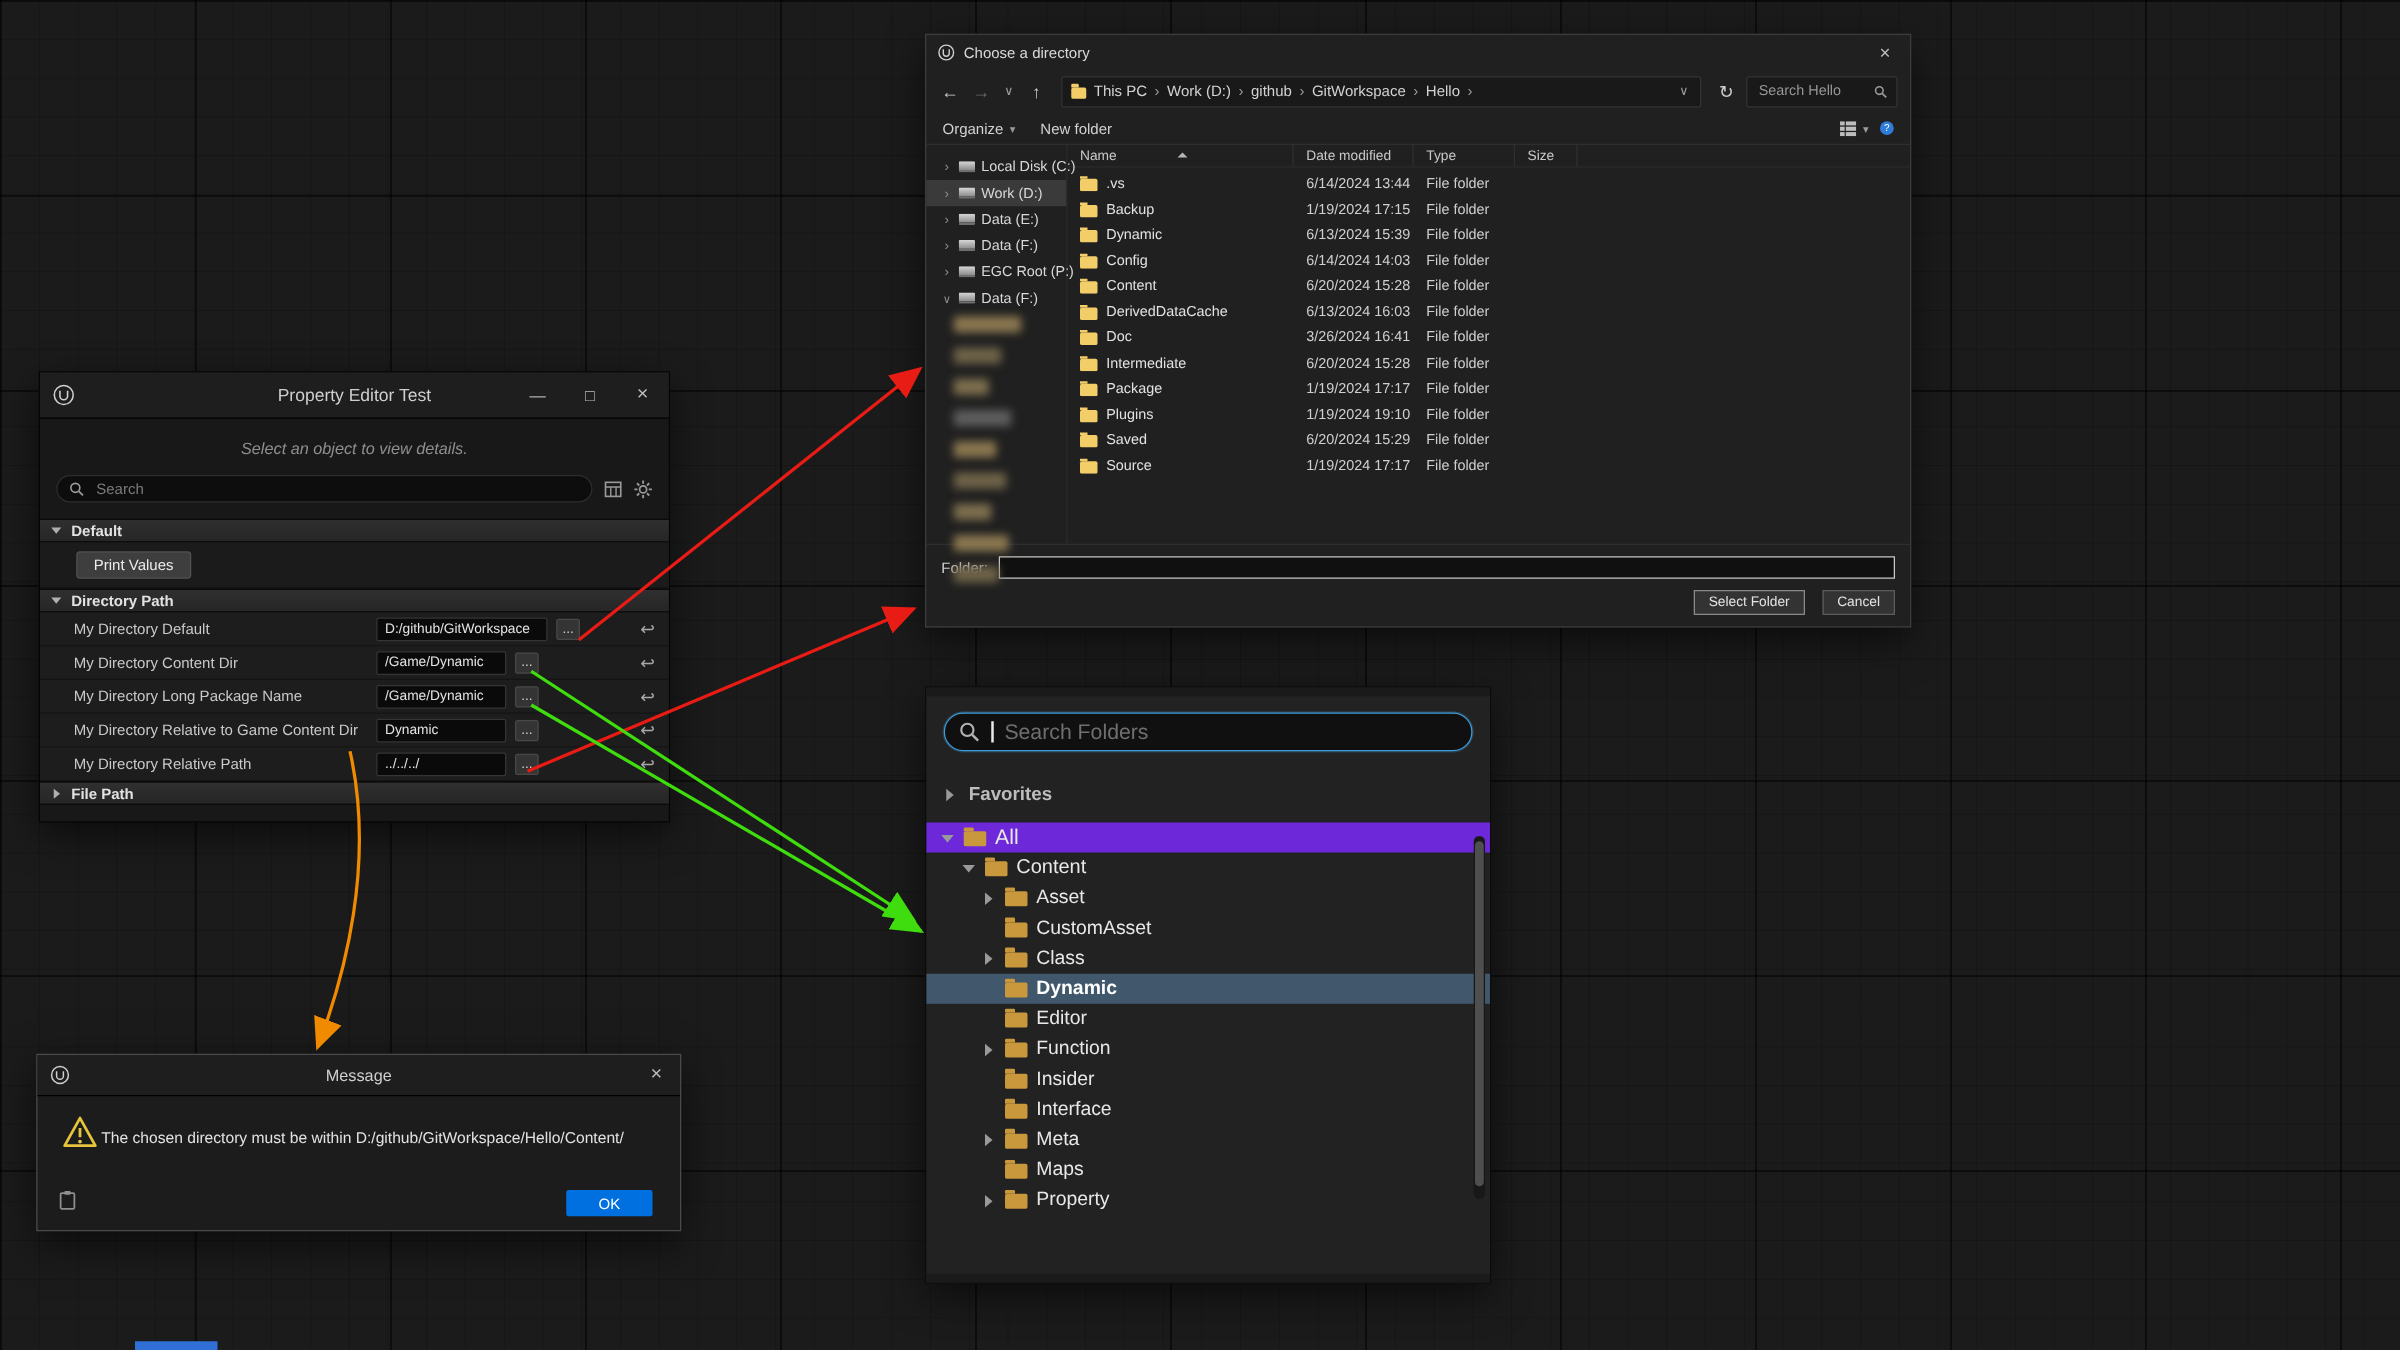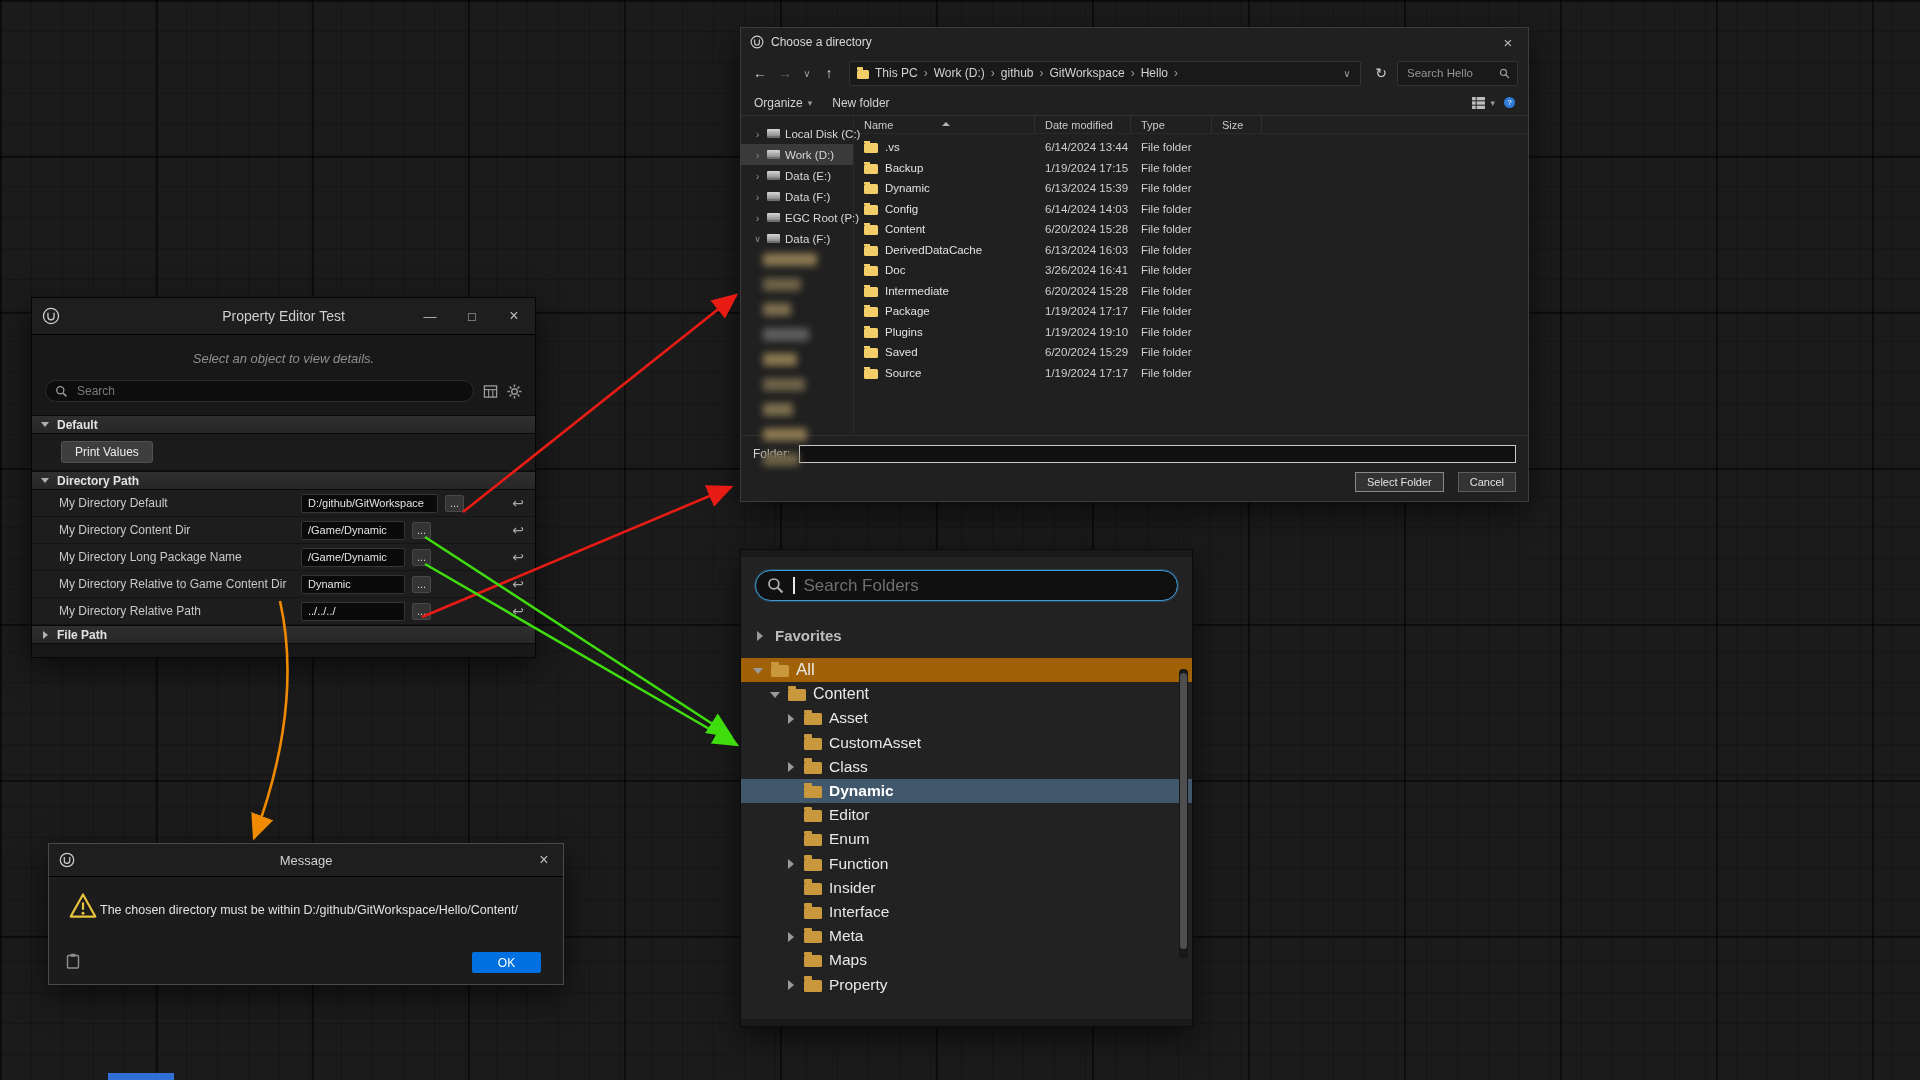--- a/index.html
+++ b/index.html
@@ -110,28 +110,28 @@
   #picker::after{content:"";position:absolute;left:0;right:0;bottom:0;height:7px;background:#1a1a1a;}
   .pk-search{margin:20px 14px 0;height:31px;border-radius:16px;background:#101010;border:1.5px solid #3f9bd8;box-shadow:0 0 0 1px rgba(63,155,216,.25);display:flex;align-items:center;gap:9px;padding:0 11px;}
   .pk-caret{width:1.5px;height:17px;background:#e8e8e8;animation:blink 1.1s steps(1) infinite;}
   @keyframes blink{50%{opacity:0;}}
   .pk-ph{color:#6f6f6f;font-size:17px;}
   .pk-fav{display:flex;align-items:center;gap:9px;padding:0 14px;margin-top:26px;color:#bdbdbd;font-size:15px;font-weight:bold;}
   .pk-tree{margin-top:14px;position:relative;}
   .tr-row{height:24.2px;display:flex;align-items:center;gap:7px;font-size:15.5px;color:#e8e8e8;padding-left:12px;}
   .tr-row.l1{padding-left:29px;}
   .tr-row.l2{padding-left:45px;}
-  .tr-row.hl{background:#a16207;}
+  .tr-row.hl{background:#6d28d9;}
   .tr-row.sel{background:#41586c;}
   .tr-row.sel .tr-label{font-weight:bold;color:#fff;}
   .pk-scroll{position:absolute;right:4px;top:119px;width:9px;height:290px;background:#181818;border-radius:4px;}
   .pk-thumb{position:absolute;left:1px;right:1px;top:4px;height:276px;background:#4f4f4f;border-radius:4px;}
 
   
-  #msg-win{left:48px;top:843px;width:516px;height:142px;background:#1c1c1c;border:1px solid #4a4a4a;}
+  #msg-win{left:29px;top:843px;width:516px;height:142px;background:#1c1c1c;border:1px solid #4a4a4a;}
   .mg-titlebar{height:33px;background:#1e1e1e;border-bottom:1px solid #000;display:flex;align-items:center;position:relative;padding-left:10px;}
   .mg-title{position:absolute;left:0;right:0;text-align:center;color:#cfcfcf;font-size:13px;pointer-events:none;}
   .mg-body{display:flex;gap:2px;padding:15px 18px 0 19px;align-items:flex-end;}
   .mg-text{color:#e2e2e2;font-size:12.5px;line-height:1.45;margin-top:5px;}
   .mg-ok{position:absolute;right:22px;bottom:11px;width:69px;height:21px;background:#0070e0;border:none;border-radius:2px;color:#fff;font-size:12px;font-family:inherit;}
   .mg-clip{position:absolute;left:17px;bottom:11px;}
 
   
   #arrows{position:absolute;left:0;top:0;width:1920px;height:1080px;pointer-events:none;z-index:60;}
   #taskbar-frag{position:absolute;left:108px;top:1073px;width:66px;height:7px;background:#2f6fd6;}
@@ -509,25 +509,20 @@
       <span class="tri none"></span>
       <span class="ficon ue lg"></span>
       <span class="tr-label">Dynamic</span>
     </div>
     <div class="tr-row l2">
       <span class="tri none"></span>
       <span class="ficon ue lg"></span>
       <span class="tr-label">Editor</span>
     </div>
     <div class="tr-row l2">
-      <span class="tri none"></span>
-      <span class="ficon ue lg"></span>
-      <span class="tr-label">Enum</span>
-    </div>
-    <div class="tr-row l2">
       <span class="tri tri-r"></span>
       <span class="ficon ue lg"></span>
       <span class="tr-label">Function</span>
     </div>
     <div class="tr-row l2">
       <span class="tri none"></span>
       <span class="ficon ue lg"></span>
       <span class="tr-label">Insider</span>
     </div>
     <div class="tr-row l2">

